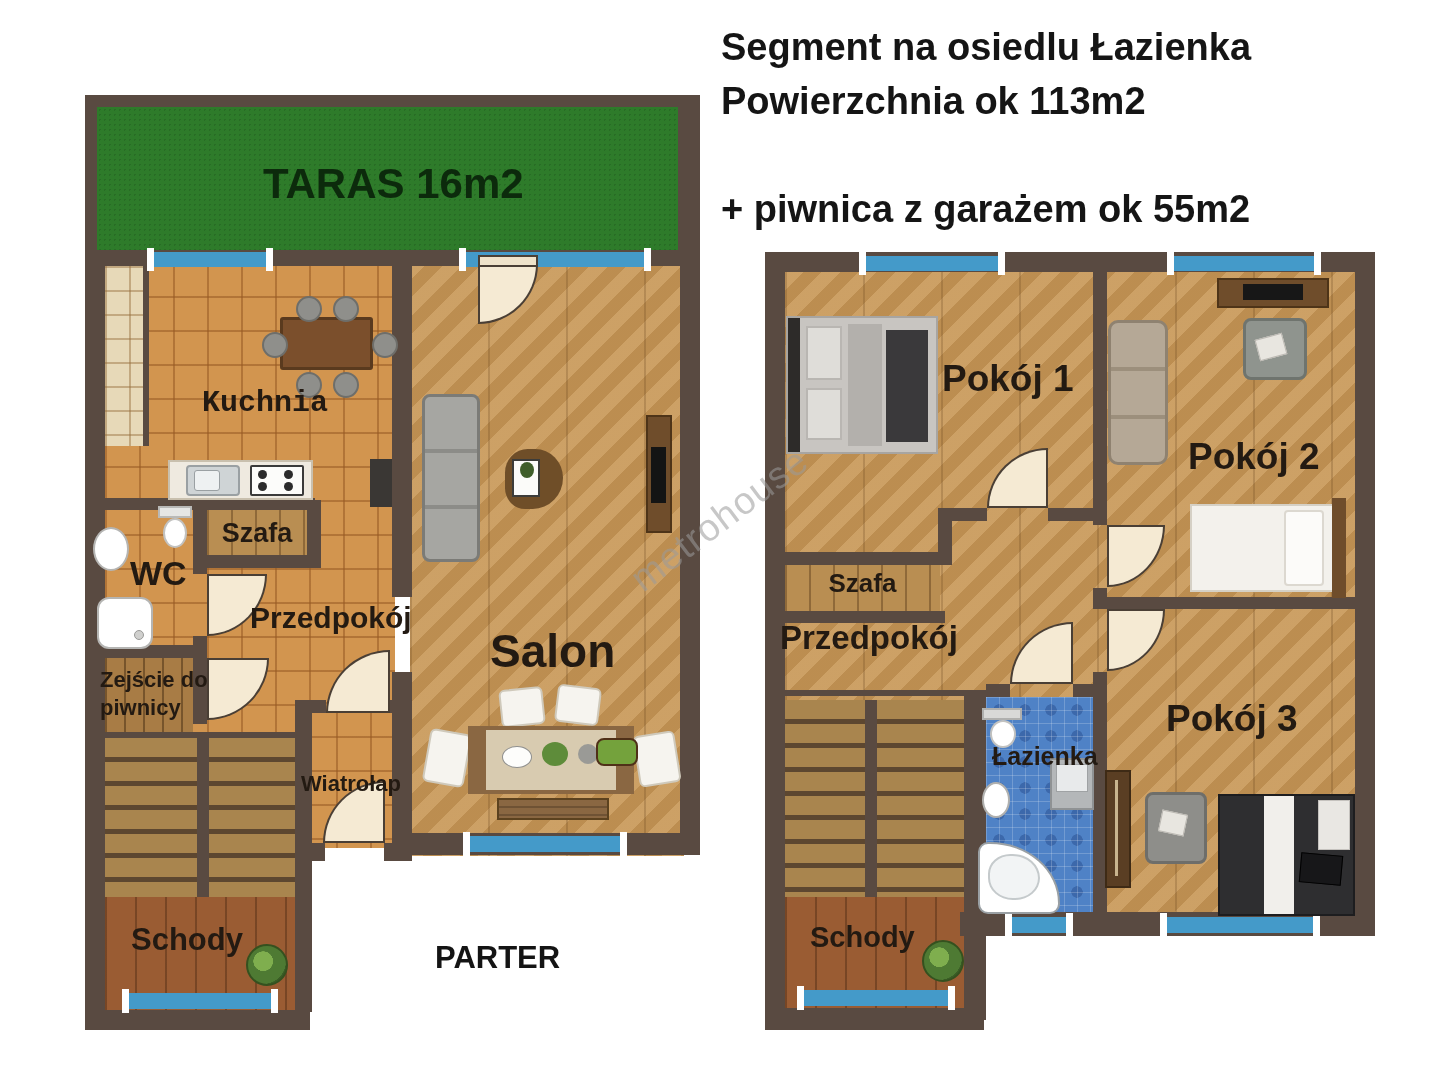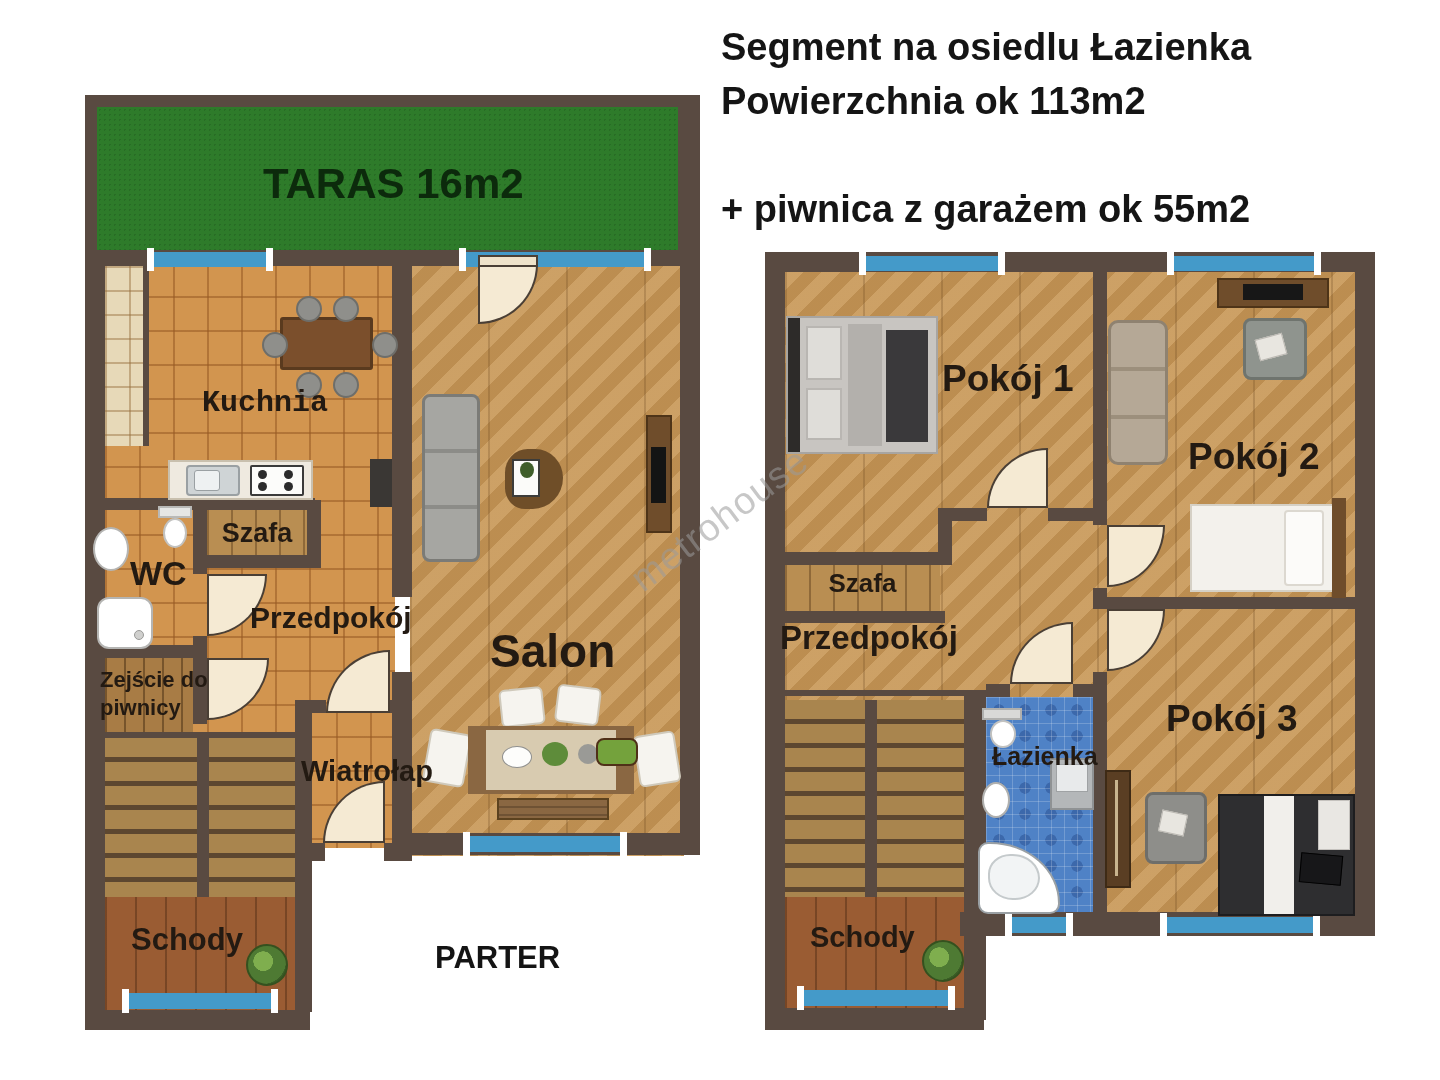--- a/index.html
+++ b/index.html
@@ -142,21 +142,21 @@
   <div class="furn" style="left:596px;top:738px;width:42px;height:28px;background:#74a23c;border:2px solid #4f3018;border-radius:8px;"></div>
   <div class="furn" style="left:497px;top:798px;width:112px;height:22px;background:repeating-linear-gradient(180deg,#8a6742 0 6px,#6f5234 6px 8px);border:2px solid #5c421f;"></div>
 
   <div class="plant" style="left:246px;top:944px;width:42px;height:42px;"></div>
 
   <div class="lbl" style="left:202px;top:388px;font-size:30px;font-family:Liberation Mono, monospace;">Kuchnia</div>
   <div class="lbl" style="left:207px;top:519px;width:100px;text-align:center;font-size:27px;">Szafa</div>
   <div class="lbl" style="left:130px;top:556px;font-size:34px;">WC</div>
   <div class="lbl" style="left:250px;top:602px;font-size:30px;">Przedpokój</div>
   <div class="lbl wrap" style="left:100px;top:666px;width:118px;font-size:22px;line-height:28px;">Zejście do piwnicy</div>
-  <div class="lbl" style="left:301px;top:756px;font-size:29px;">Wiatrołap</div>
+  <div class="lbl" style="left:301px;top:772px;font-size:22px;">Wiatrołap</div>
   <div class="lbl" style="left:490px;top:580px;font-size:46px;margin-top:47px;">Salon</div>
   <div class="lbl" style="left:131px;top:924px;font-size:31px;">Schody</div>
   <div class="title" style="left:435px;top:940px;font-size:31px;">PARTER</div>
 
   <div class="floor wood" style="left:785px;top:272px;width:570px;height:643px;"></div>
   <div class="floor planky" style="left:785px;top:565px;width:155px;height:46px;"></div>
   <div class="floor bath" style="left:986px;top:697px;width:107px;height:215px;"></div>
   <div class="flight" style="left:785px;top:700px;width:80px;height:197px;"></div>
   <div class="wall" style="left:865px;top:700px;width:12px;height:197px;"></div>
   <div class="flight" style="left:877px;top:700px;width:87px;height:197px;"></div>

